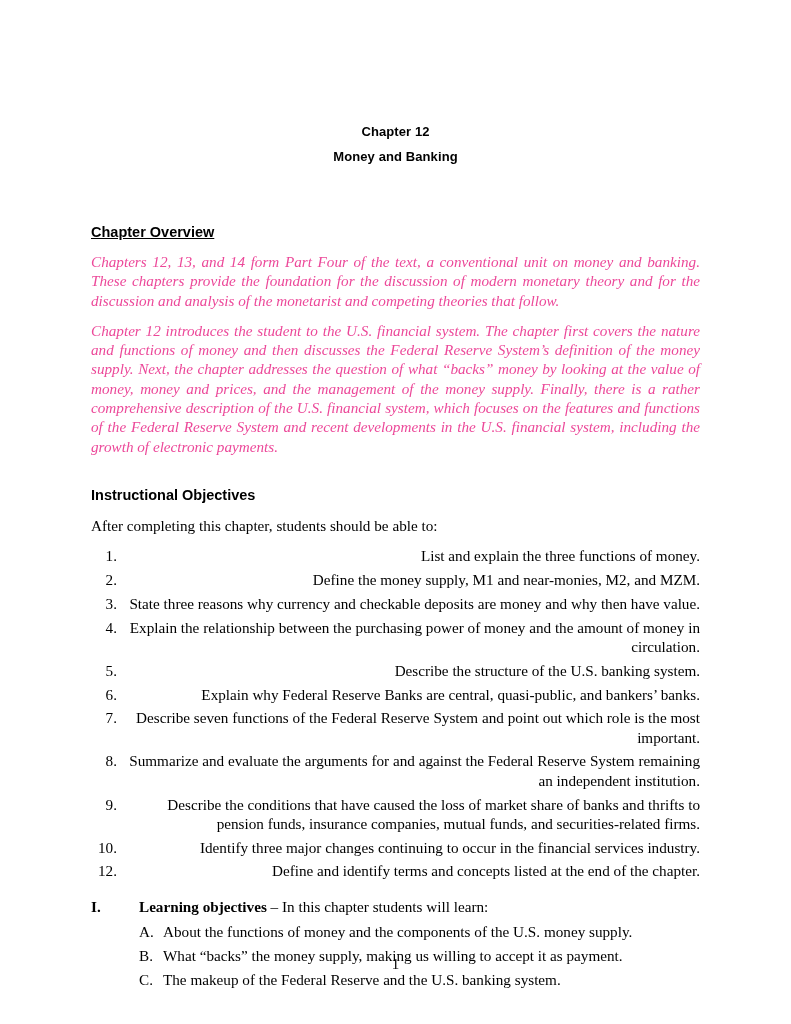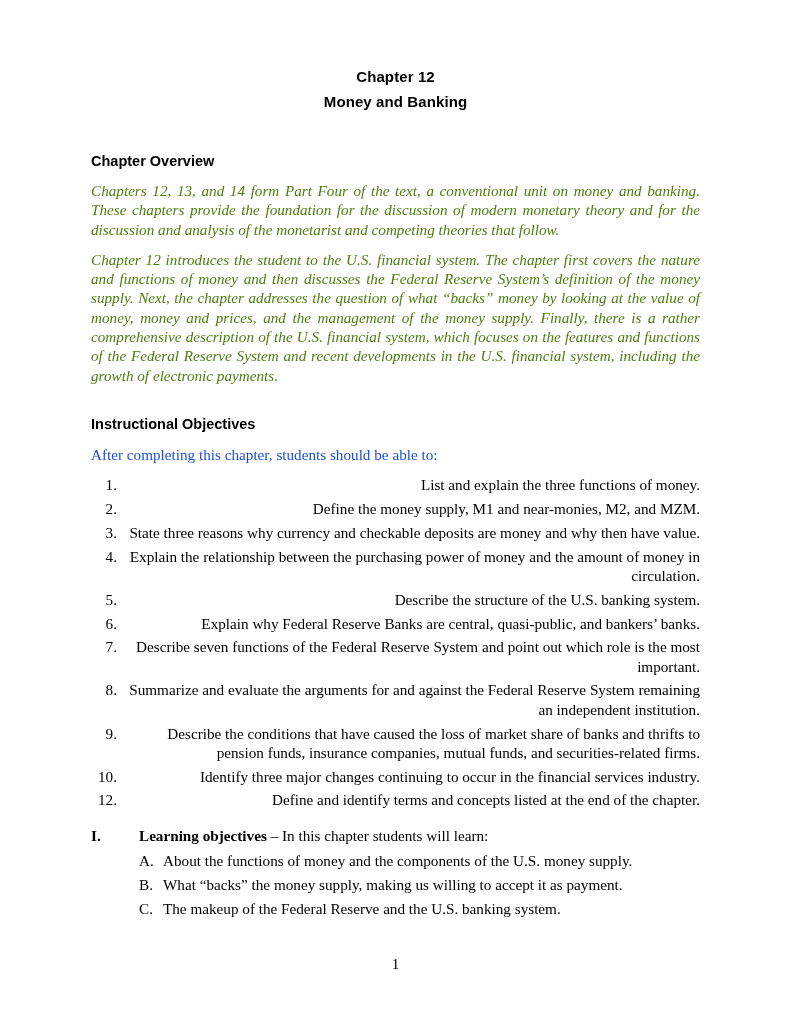--- a/index.html
+++ b/index.html
@@ -19,61 +19,61 @@
     position: absolute;
     left: 91px;
     top: 0;
     width: 609px;
   }
 
   
   .doc-title {
     font-family: "Liberation Sans", sans-serif;
     font-weight: bold;
-    font-size: 15px;
+    font-size: 13px;
     line-height: 25px;
     text-align: center;
     color: #000000;
-    margin: 6px;
-    padding-top: 58px;
+    margin: 0;
+    padding-top: 119px;
     letter-spacing: 0.1px;
   }
   .doc-title .line2 { display: block; }
 
   
   .section-heading {
     font-family: "Liberation Sans", sans-serif;
     font-weight: bold;
     font-size: 14.5px;
     line-height: 18px;
     color: #000000;
     margin: 0;
   }
-  .h-overview   { margin-top: 38px; }
+  .h-overview   { margin-top: 54px; text-decoration: underline; }
   .h-objectives { margin-top: 30px; }
   .h-lecture    { margin-top: 24px; }
 
   
   .overview-para {
     font-family: "Liberation Serif", serif;
     font-style: italic;
     font-size: 15.2px;
     line-height: 19.3px;
-    color: #4d7c0f;
+    color: #ec4899;
     text-align: justify;
     margin: 0;
     padding-top: 11px;
   }
 
   
   .objectives-intro {
     font-family: "Liberation Serif", serif;
     font-size: 15.2px;
     line-height: 19.3px;
-    color: #1d4ed8;
+    color: #000000;
     margin: 0;
     padding-top: 12px;
     padding-left: 0;
   }
 
   
   .objectives-list {
     margin: 0;
     padding: 0;
     list-style: none;

